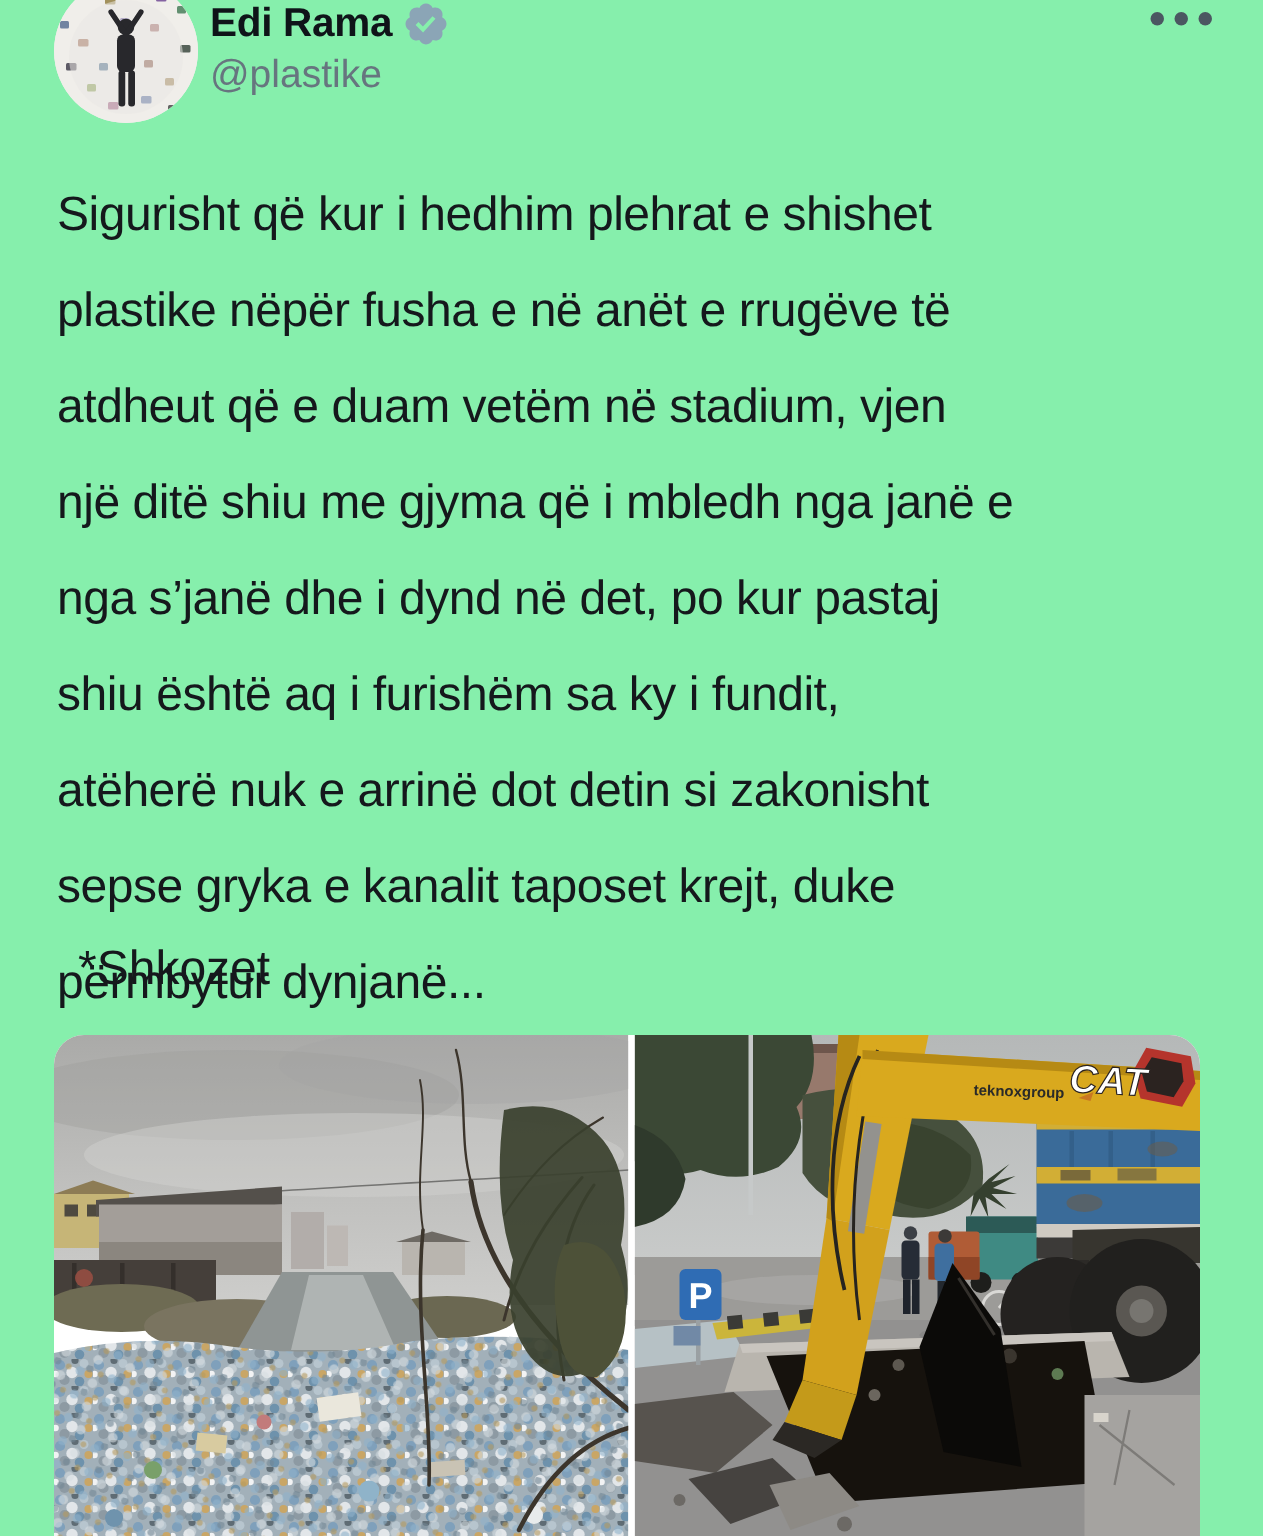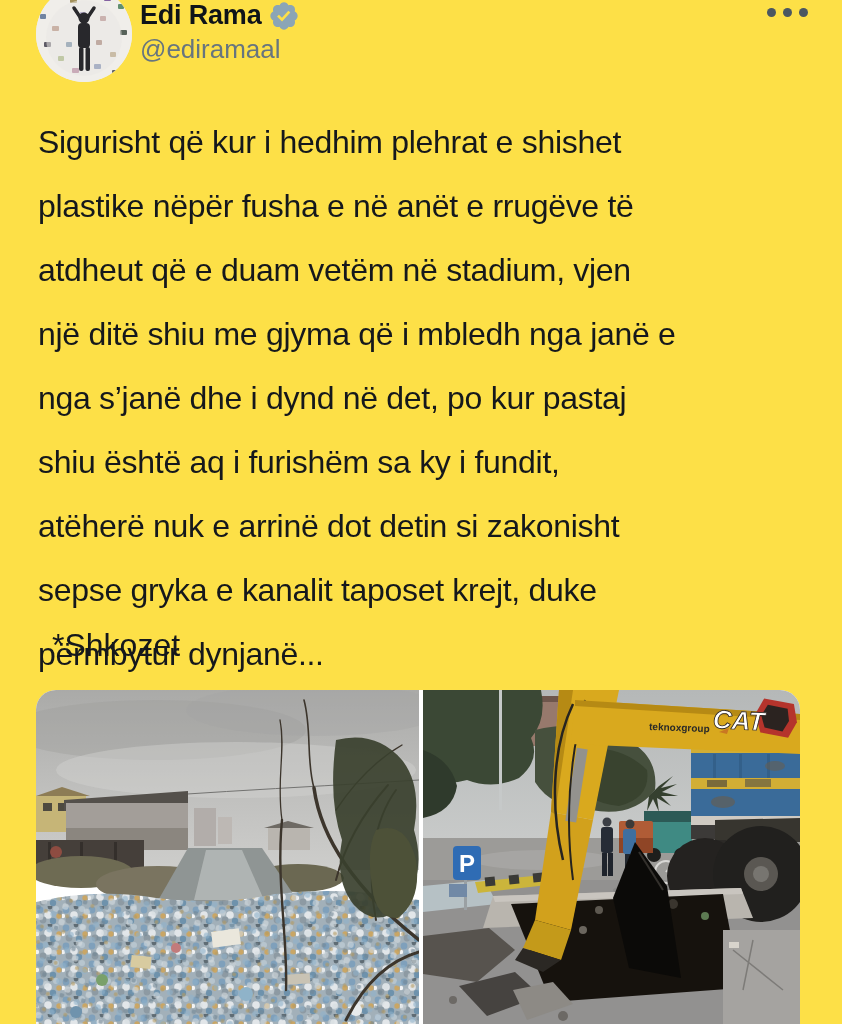--- a/index.html
+++ b/index.html
@@ -1,16 +1,16 @@
 <!DOCTYPE html>
 <html><head>
 <meta charset="utf-8">
 <style>
   html,body{margin:0;padding:0;background:#fff;}
-  .page{position:relative;width:842px;height:1024px;background:#fde047;overflow:hidden;
+  .page{position:relative;width:842px;height:1024px;background:#86efac;overflow:hidden;
         font-family:"Liberation Sans",sans-serif;color:#15181c;}
   
   .avatar{position:absolute;left:36px;top:-14px;width:96px;height:96px;border-radius:50%;
           overflow:hidden;background:#efedea;}
   .avatar svg{display:block;width:100%;height:100%;}
   .name-row{position:absolute;left:140px;top:-2px;display:flex;align-items:center;gap:7px;}
   .display-name{font-size:27px;font-weight:bold;color:#0f1419;letter-spacing:-0.2px;}
   .badge{width:32px;height:32px;margin-top:2px;}
   .handle{position:absolute;left:140px;top:34px;font-size:26px;color:#67757f;}
   .more{position:absolute;right:30px;top:4px;display:flex;gap:7px;padding:4px;cursor:pointer;}
@@ -67,21 +67,21 @@
       </g>
     </svg>
   </div>
 
   <div class="name-row">
     <span class="display-name">Edi Rama</span>
     <svg class="badge" viewBox="0 0 24 24">
       <path fill="#8ba5b6" d="M22.25 12c0-1.43-.88-2.67-2.19-3.34.46-1.39.2-2.9-.81-3.91s-2.52-1.27-3.91-.81c-.66-1.31-1.91-2.19-3.34-2.19s-2.67.88-3.33 2.19c-1.4-.46-2.91-.2-3.92.81s-1.26 2.52-.8 3.91c-1.31.67-2.2 1.91-2.2 3.34s.89 2.67 2.2 3.34c-.46 1.39-.21 2.9.8 3.91s2.52 1.26 3.91.81c.67 1.31 1.91 2.19 3.34 2.19s2.68-.88 3.34-2.19c1.39.45 2.9.2 3.91-.81s1.27-2.52.81-3.91c1.31-.67 2.19-1.91 2.19-3.34zm-11.71 4.2L6.8 12.46l1.41-1.42 2.26 2.26 4.8-5.23 1.47 1.36-6.2 6.77z"></path>
     </svg>
   </div>
-  <div class="handle">@ediramaal</div>
+  <div class="handle">@plastike</div>
 
   <div class="more">
     <span class="dot"></span>
     <span class="dot"></span>
     <span class="dot"></span>
   </div>
 
   <div class="tweet-text">Sigurisht që kur i hedhim plehrat e shishet
 plastike nëpër fusha e në anët e rrugëve të
 atdheut që e duam vetëm në stadium, vjen

